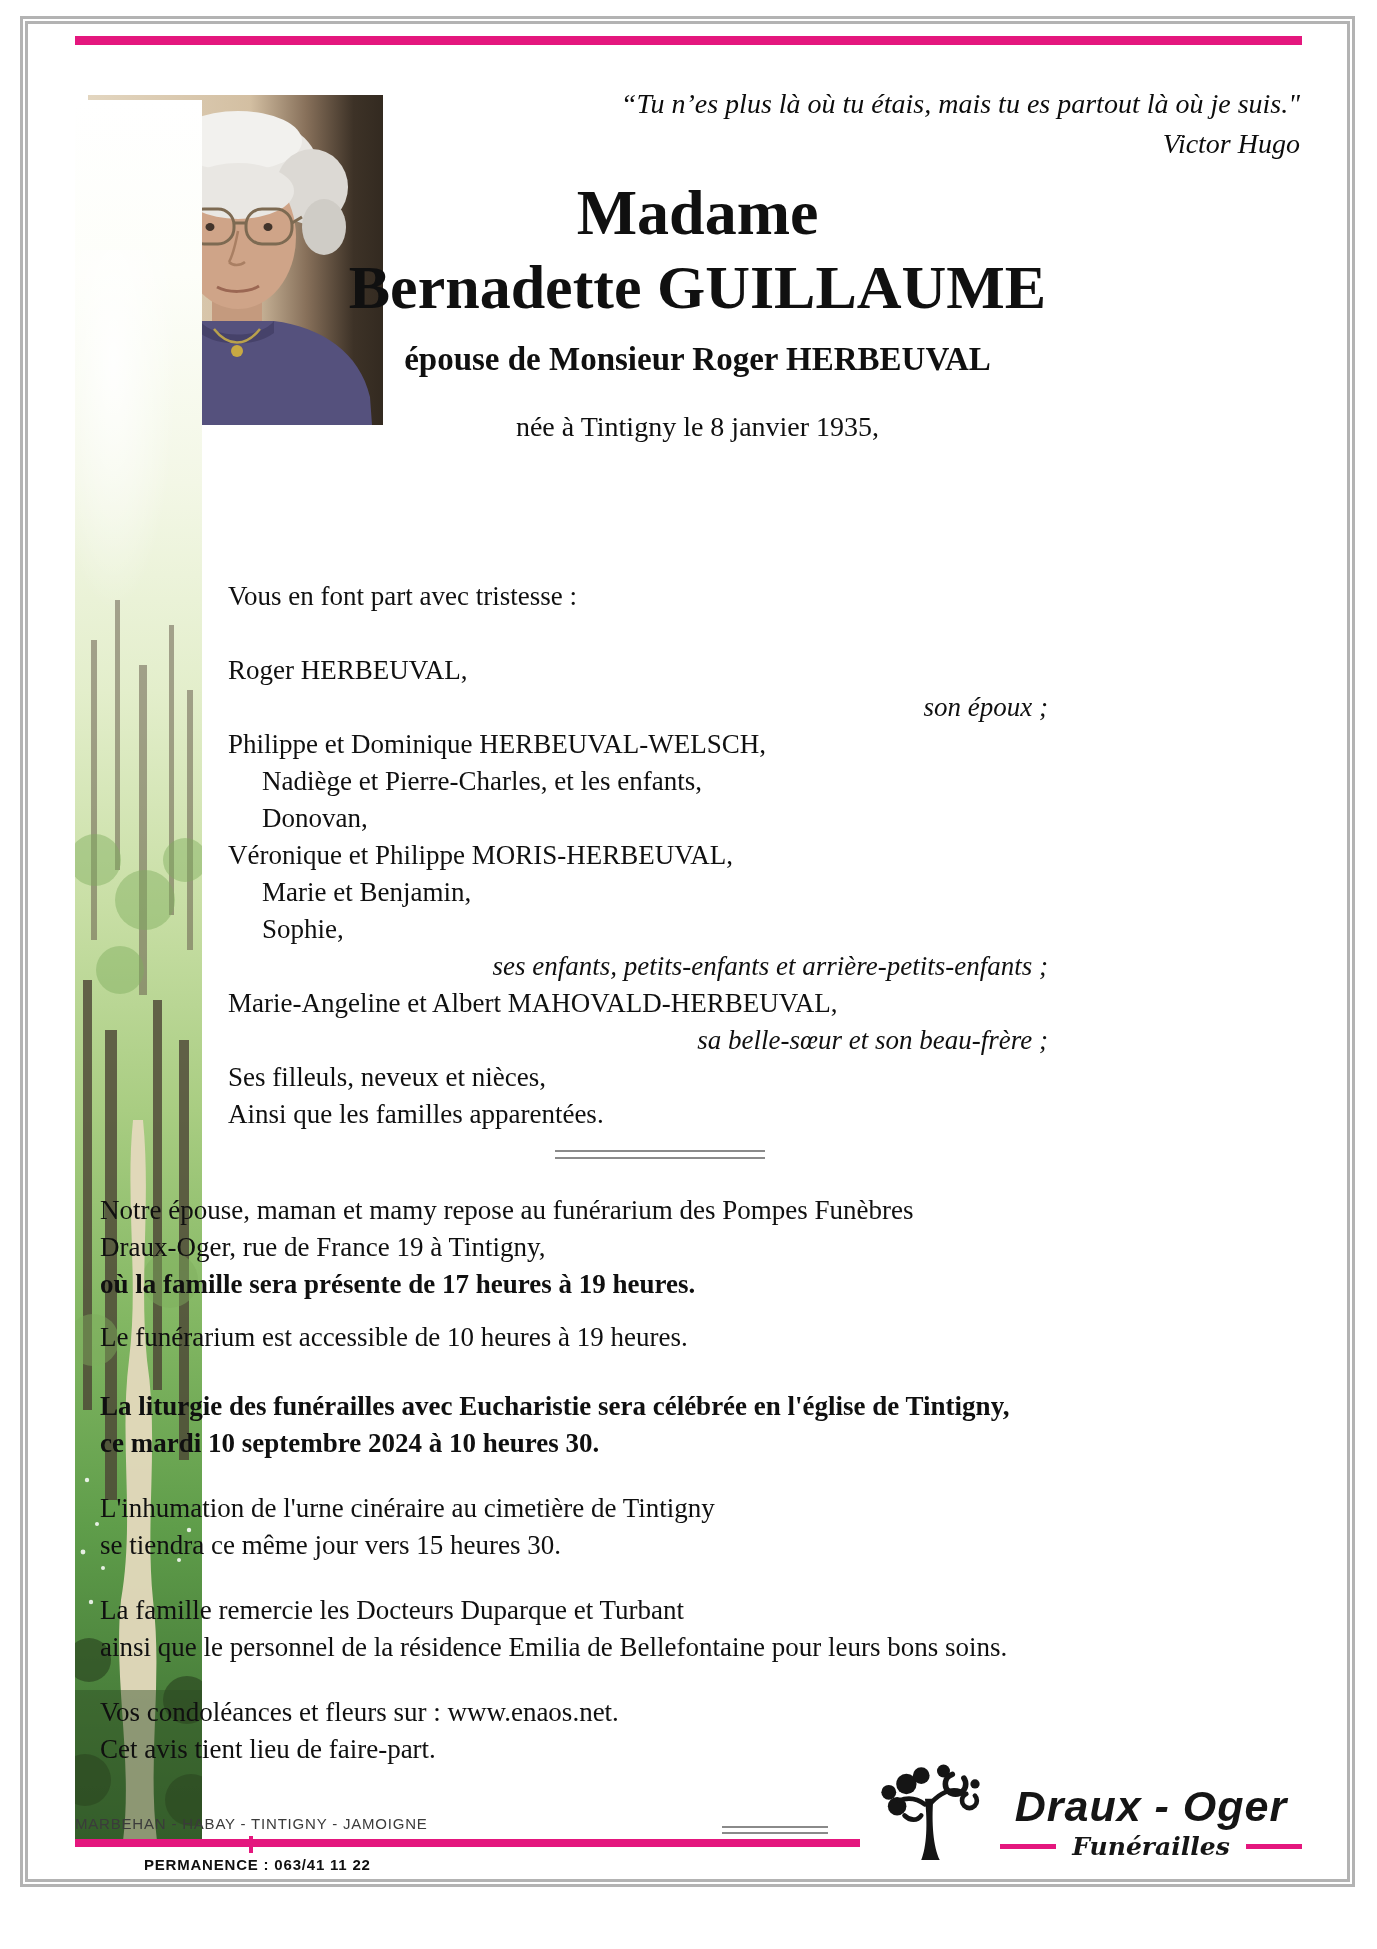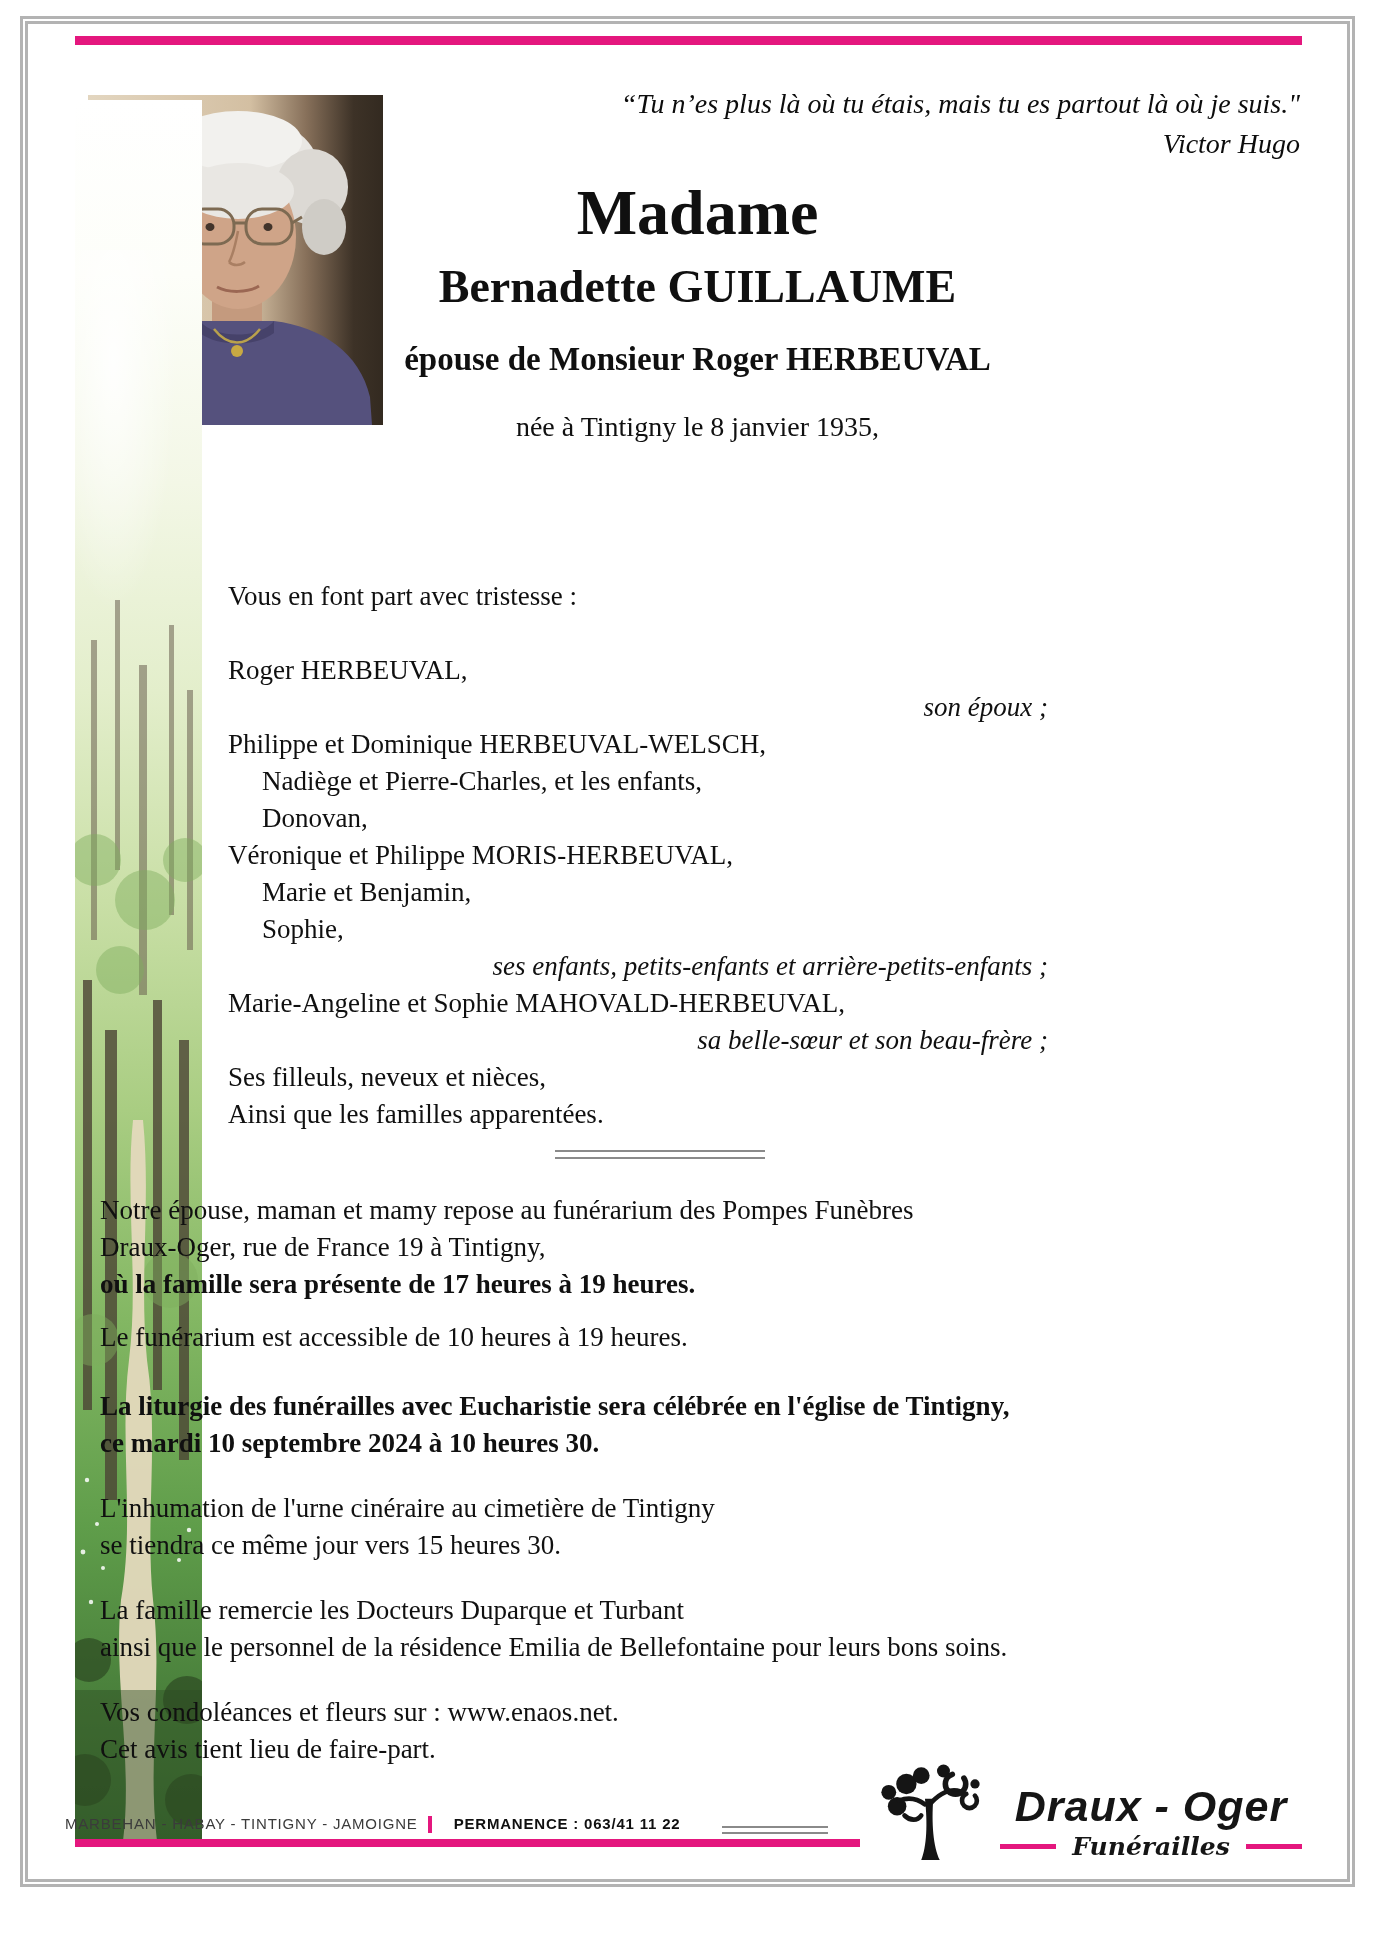--- a/index.html
+++ b/index.html
@@ -14,21 +14,21 @@
 
   .portrait{position:absolute;left:88px;top:95px;width:295px;height:330px;overflow:hidden;}
   .portrait svg{display:block;width:100%;height:100%;}
   .forest{position:absolute;left:75px;top:100px;width:127px;height:1741px;overflow:hidden;}
   .forest svg{display:block;width:100%;height:100%;}
 
   .quote{position:absolute;right:77px;top:84px;text-align:right;font-style:italic;font-size:28px;line-height:40px;color:#0c0c0c;}
 
   .titles{position:absolute;left:90px;width:1215px;top:178px;text-align:center;}
   .t-madame{font-size:64px;font-weight:bold;line-height:70px;}
-  .t-name{font-size:46px;font-weight:bold;line-height:78px;}
+  .t-name{font-size:62px;font-weight:bold;line-height:78px;}
   .t-spouse{font-size:33px;font-weight:bold;line-height:46px;margin-top:10px;}
   .t-birth{font-size:28px;line-height:37px;margin-top:26px;}
   .t-death{font-size:28px;line-height:37px;}
 
   .family{position:absolute;left:228px;width:820px;top:578px;font-size:27px;line-height:37px;}
   .family p{margin:0;}
   .family .sp{margin-top:37px;}
   .family .indent{padding-left:34px;}
   .family .role{text-align:right;font-style:italic;}
 
@@ -36,21 +36,21 @@
   .divider.mid{left:555px;top:1150px;width:210px;}
   .divider.small{left:722px;top:1826px;width:106px;height:4px;border-top-width:2px;border-bottom-width:2px;}
 
   .center-col{position:absolute;left:100px;width:1200px;top:1192px;font-size:27px;line-height:37px;}
   .center-col p{margin:0;}
   .center-col .b{font-weight:bold;}
   .center-col .gap16{margin-top:16px;}
   .center-col .gap28{margin-top:28px;}
   .center-col .gap32{margin-top:32px;}
 
-  .footer-info{position:absolute;left:65px;top:1812px;font-family:"Liberation Sans","DejaVu Sans",sans-serif;font-size:15px;line-height:24px;letter-spacing:0.8px;color:#3b3b3b;display:flex;align-items:center;}
+  .footer-info{position:absolute;left:75px;top:1812px;font-family:"Liberation Sans","DejaVu Sans",sans-serif;font-size:15px;line-height:24px;letter-spacing:0.8px;color:#3b3b3b;display:flex;align-items:center;flex-direction:column;}
   .footer-info .sep{display:inline-block;width:4px;height:17px;background:var(--accent-pink,#e4177e);margin:0 10px;}
   .footer-info .permanence{font-weight:bold;color:#101010;margin-left:12px;}
 
   .logo-tree{position:absolute;left:863px;top:1758px;width:135px;height:102px;}
   .logo-tree svg{display:block;width:100%;height:100%;}
   .logo-name{position:absolute;left:1000px;top:1782px;width:302px;text-align:center;font-family:Liberation Sans, sans-serif;font-style:italic;font-weight:bold;font-size:43px;line-height:48px;letter-spacing:1px;color:#151515;}
   .logo-sub{position:absolute;left:1000px;top:1832px;width:302px;display:flex;align-items:center;gap:16px;}
   .logo-sub .rule{flex:1;height:5px;background:var(--accent-pink,#e4177e);}
   .logo-sub .logo-sub-text{font-family:"DejaVu Serif","Liberation Serif",serif;font-style:italic;font-weight:bold;font-size:25px;color:#151515;white-space:nowrap;}
 </style>
@@ -182,21 +182,21 @@
     <p>Vous en font part avec tristesse :</p>
     <p class="sp">Roger HERBEUVAL,</p>
     <p class="role">son époux ;</p>
     <p>Philippe et Dominique HERBEUVAL-WELSCH,</p>
     <p class="indent">Nadiège et Pierre-Charles, et les enfants,</p>
     <p class="indent">Donovan,</p>
     <p>Véronique et Philippe MORIS-HERBEUVAL,</p>
     <p class="indent">Marie et Benjamin,</p>
     <p class="indent">Sophie,</p>
     <p class="role">ses enfants, petits-enfants et arrière-petits-enfants ;</p>
-    <p>Marie-Angeline et Sophie MAHOVALD-HERBEUVAL,</p>
+    <p>Marie-Angeline et Albert MAHOVALD-HERBEUVAL,</p>
     <p class="role">sa belle-sœur et son beau-frère ;</p>
     <p>Ses filleuls, neveux et nièces,</p>
     <p>Ainsi que les familles apparentées.</p>
   </div>
 
   <div class="divider mid"></div>
 
   <div class="center-col">
     <p>Notre épouse, maman et mamy repose au funérarium des Pompes Funèbres</p>
     <p>Draux-Oger, rue de France 19 à Tintigny,</p>

